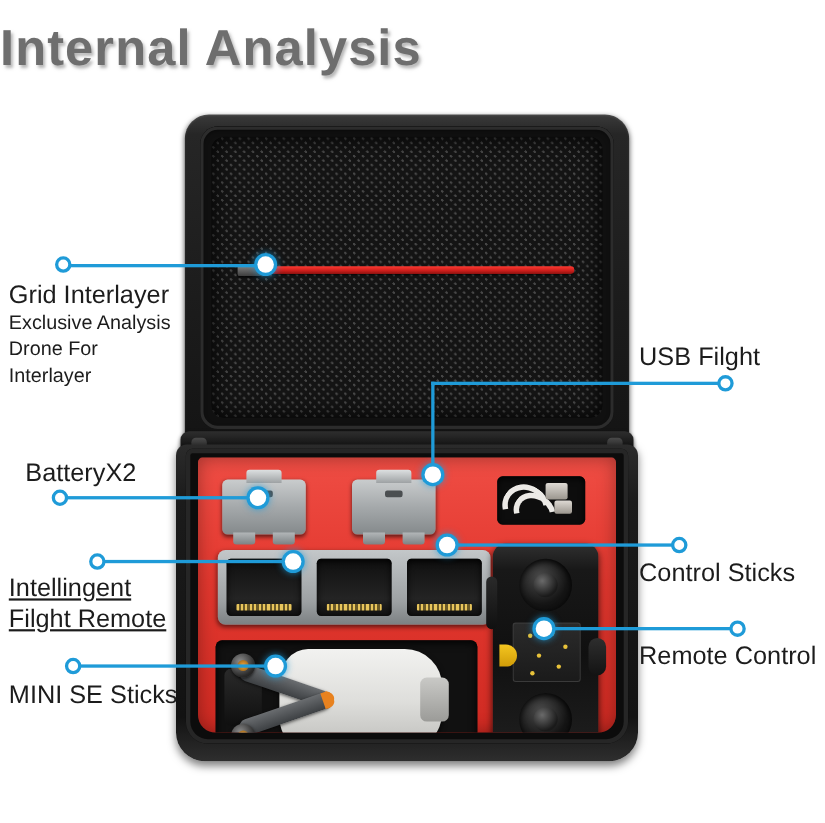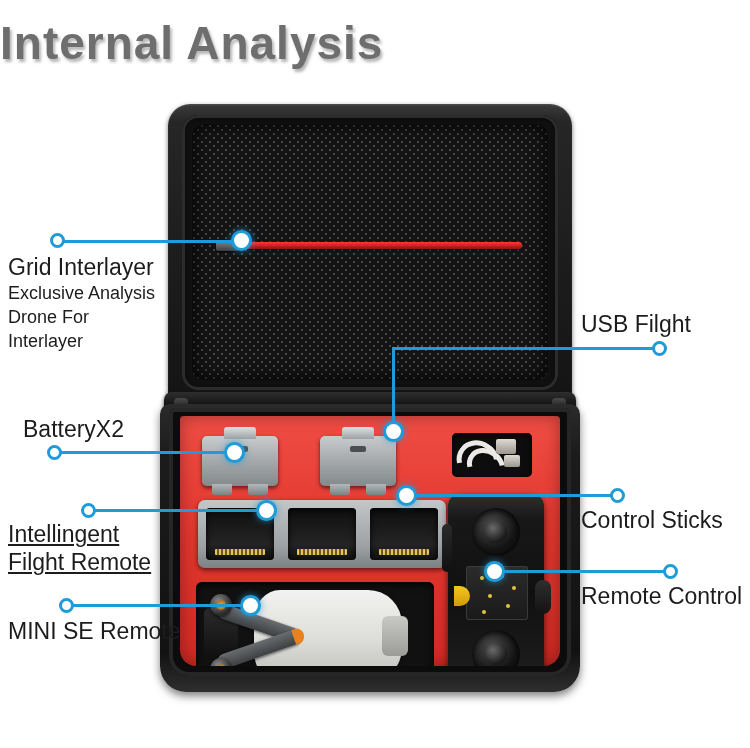--- a/index.html
+++ b/index.html
@@ -359,21 +359,21 @@
   <div class="dot" style="left:259px;top:503px;"></div>
   <div class="lbl" style="left:8px;top:520px;text-decoration:underline;">
     <div class="hd">Intellingent</div>
     <div class="hd">Filght Remote</div>
   </div>
 
   <div class="line hline" style="left:71px;top:604px;width:180px;"></div>
   <div class="ring" style="left:59px;top:598px;"></div>
   <div class="dot" style="left:243px;top:598px;"></div>
   <div class="lbl" style="left:8px;top:617px;">
-    <div class="hd">MINI SE Remote</div>
+    <div class="hd">MINI SE Sticks</div>
   </div>
 
   <div class="lbl" style="left:581px;top:310px;">
     <div class="hd">USB Filght</div>
   </div>
   <div class="line hline" style="left:392px;top:347px;width:266px;"></div>
   <div class="line vline" style="left:392px;top:347px;height:84px;"></div>
   <div class="ring" style="left:652px;top:341px;"></div>
   <div class="dot" style="left:386px;top:424px;"></div>
 

